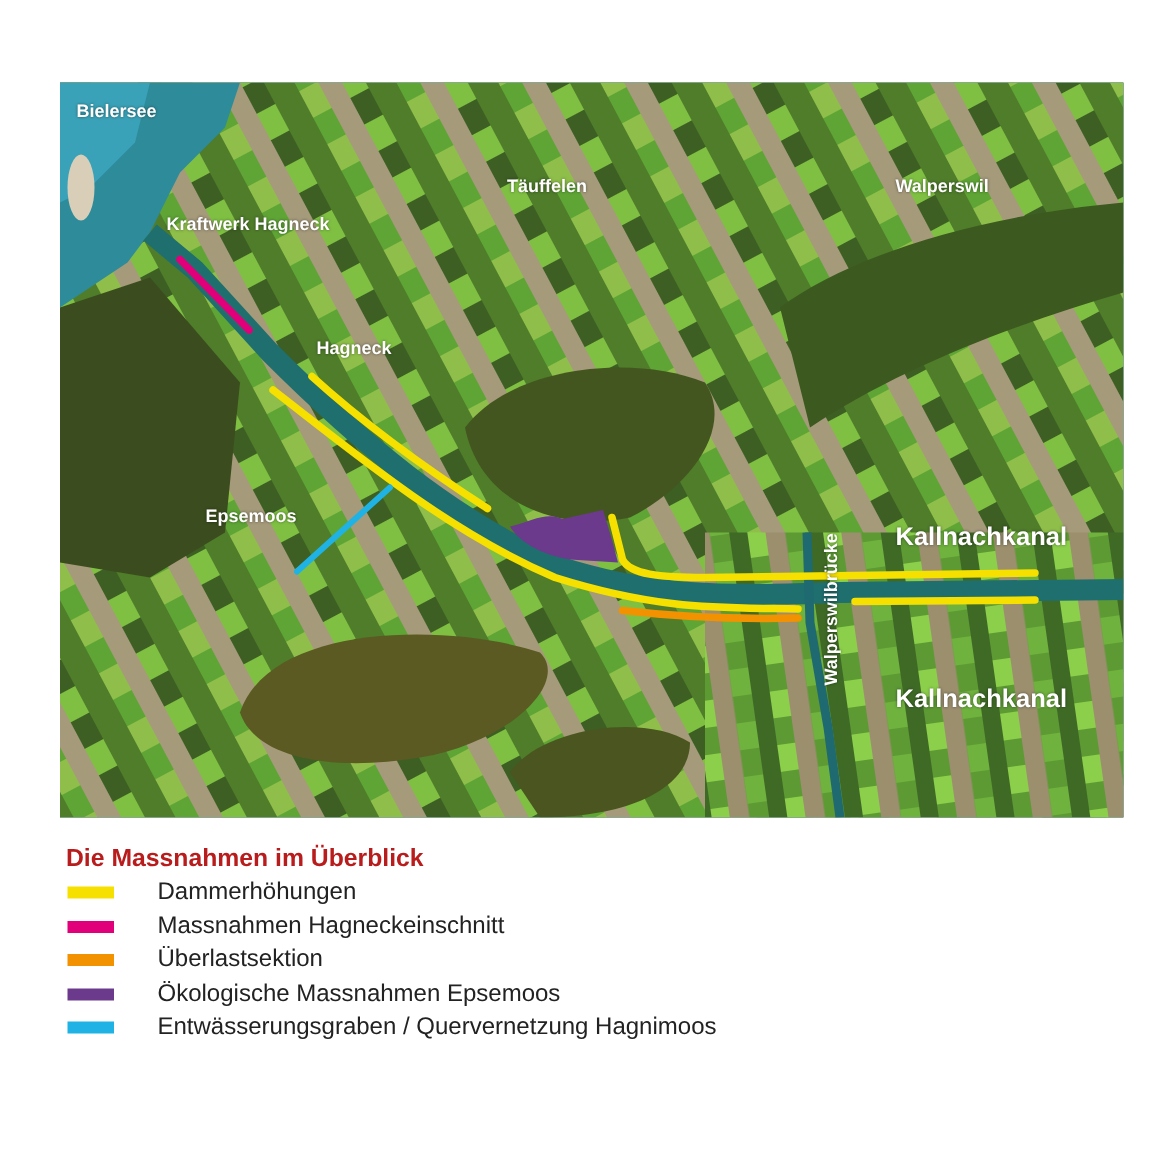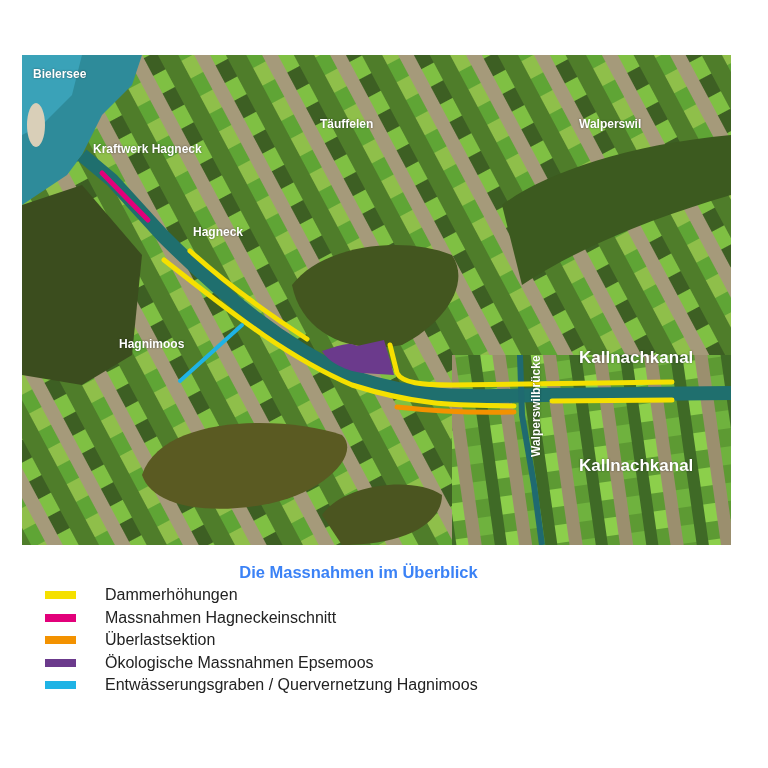--- a/index.html
+++ b/index.html
@@ -1,24 +1,24 @@
 <!DOCTYPE html>
 <html><head>
 <meta charset="utf-8">
 <style>
   html, body { margin:0; padding:0; background:#ffffff; }
   body { width:768px; height:768px; position:relative; overflow:hidden; font-family:"Liberation Sans", sans-serif; }
-  .map { position:absolute; left:22px; top:55px; width:709px; height:490px; overflow:hidden; background:#14532d; }
+  .map { position:absolute; left:40px; top:55px; width:709px; height:490px; overflow:hidden; background:#14532d; }
   .map svg { position:absolute; left:0; top:0; }
   .lbl { position:absolute; color:#ffffff; font-weight:bold; font-family:"Liberation Sans", sans-serif; text-shadow:0 0 2px rgba(0,0,0,0.5); white-space:nowrap; }
   .lbl.s { font-size:12px; }
   .lbl.l { font-size:17px; }
   .lbl.v { font-size:12px; transform:rotate(-90deg); transform-origin:left top; }
   .legend { position:absolute; left:44px; top:563px; }
-  .legend h2 { margin:0 0 2px 0; font-size:16.5px; font-weight:bold; color:#3b82f6; font-family:"Liberation Sans", sans-serif;text-align:right; }
+  .legend h2 { margin:0 0 2px 0; font-size:16.5px; font-weight:bold; color:#b91c1c; font-family:"Liberation Sans", sans-serif; }
   .legend-item { display:flex; align-items:center; height:22.5px; }
   .swatch { width:31px; height:8px; margin-left:1px; margin-right:29px; }
   .legend-item span.txt { font-size:16px; color:#222; font-family:"Liberation Sans", sans-serif; }
 </style>
 </head>
 <body>
 
 <div class="map">
   <svg width="709" height="490" viewBox="0 0 709 490">
     <defs>
@@ -68,21 +68,21 @@
     <path d="M300,296 C315,292 325,286 335,291 L362,285 L368,305 L372,320 L340,318 C320,315 305,305 300,296 Z" fill="#6b3a8c"></path>
 
     <path d="M158,326 L220,270" fill="none" stroke="#1fb3e5" stroke-width="4" stroke-linecap="round"></path>
   </svg>
 
   <div class="lbl s" style="left:11px;top:12px;">Bielersee</div>
   <div class="lbl s" style="left:71px;top:87px;">Kraftwerk Hagneck</div>
   <div class="lbl s" style="left:298px;top:62px;text-align:right;">Täuffelen</div>
   <div class="lbl s" style="left:557px;top:62px;">Walperswil</div>
   <div class="lbl s" style="left:171px;top:170px;">Hagneck</div>
-  <div class="lbl s" style="left:97px;top:282px;">Hagnimoos</div>
+  <div class="lbl s" style="left:97px;top:282px;">Epsemoos</div>
   <div class="lbl v" style="left:507px;top:402px;">Walperswilbrücke</div>
   <div class="lbl l" style="left:557px;top:293px;">Kallnachkanal</div>
   <div class="lbl l" style="left:557px;top:401px;">Kallnachkanal</div>
 </div>
 
 <div class="legend">
   <h2>Die Massnahmen im Überblick</h2>
   <div class="legend-item">
     <div class="swatch" style="background:#f5e000;"></div>
     <span class="txt">Dammerhöhungen</span>

